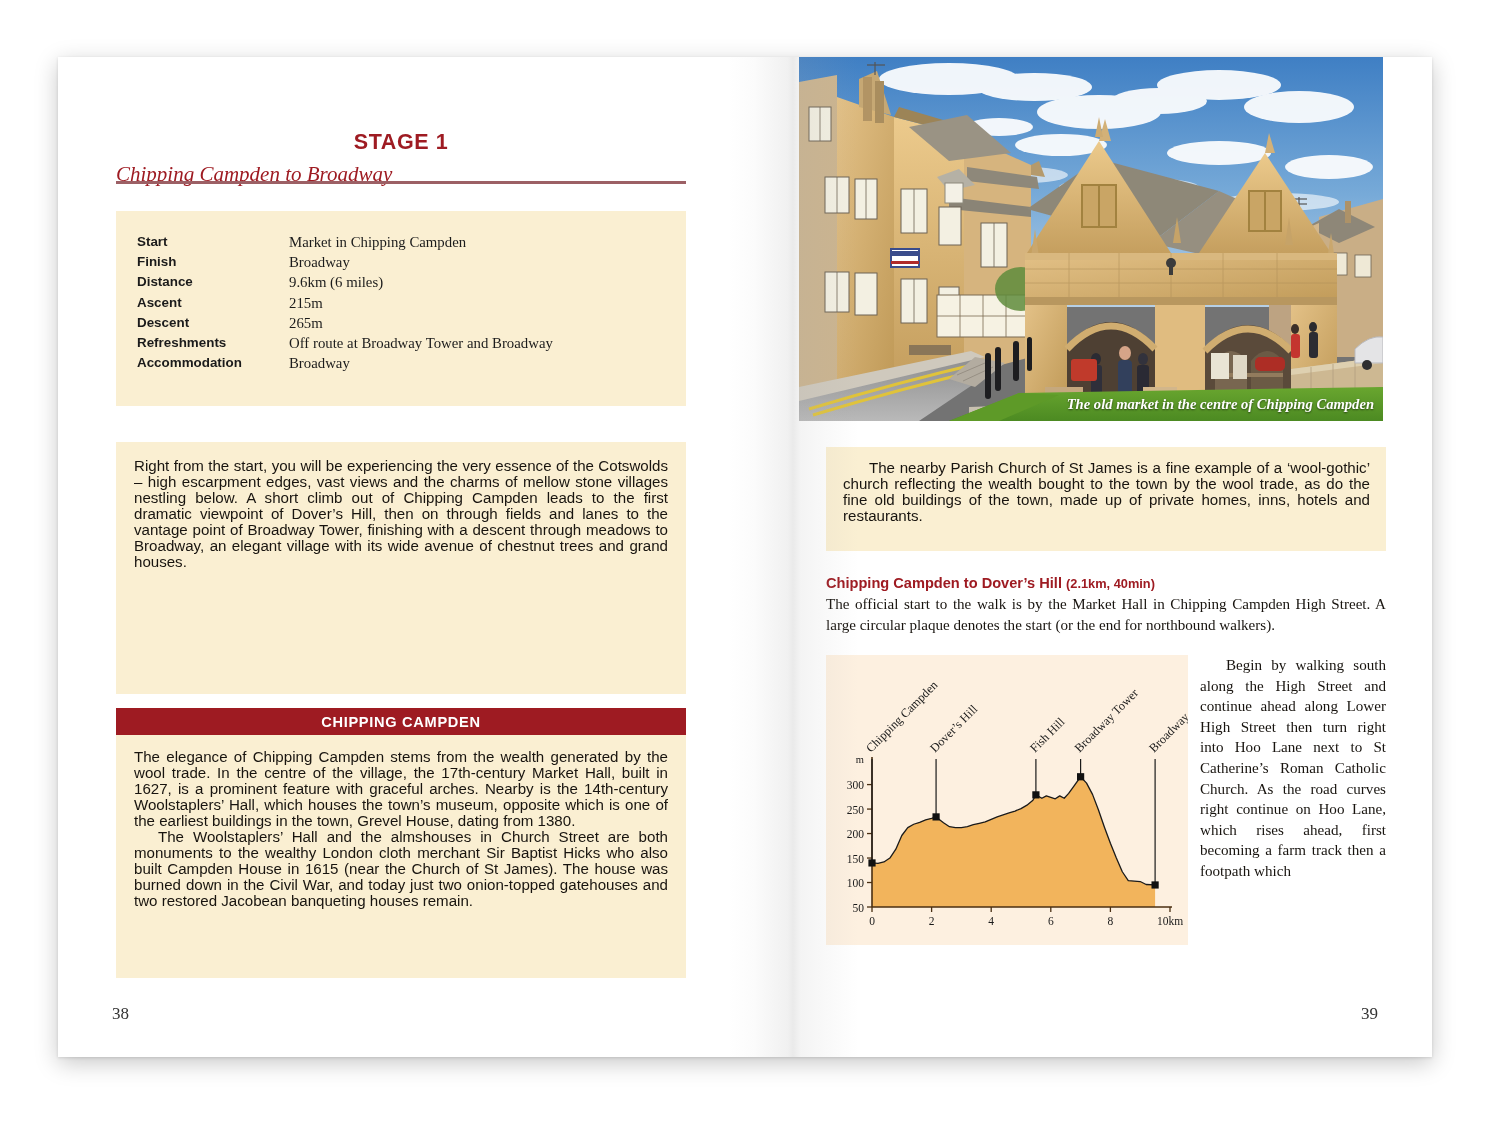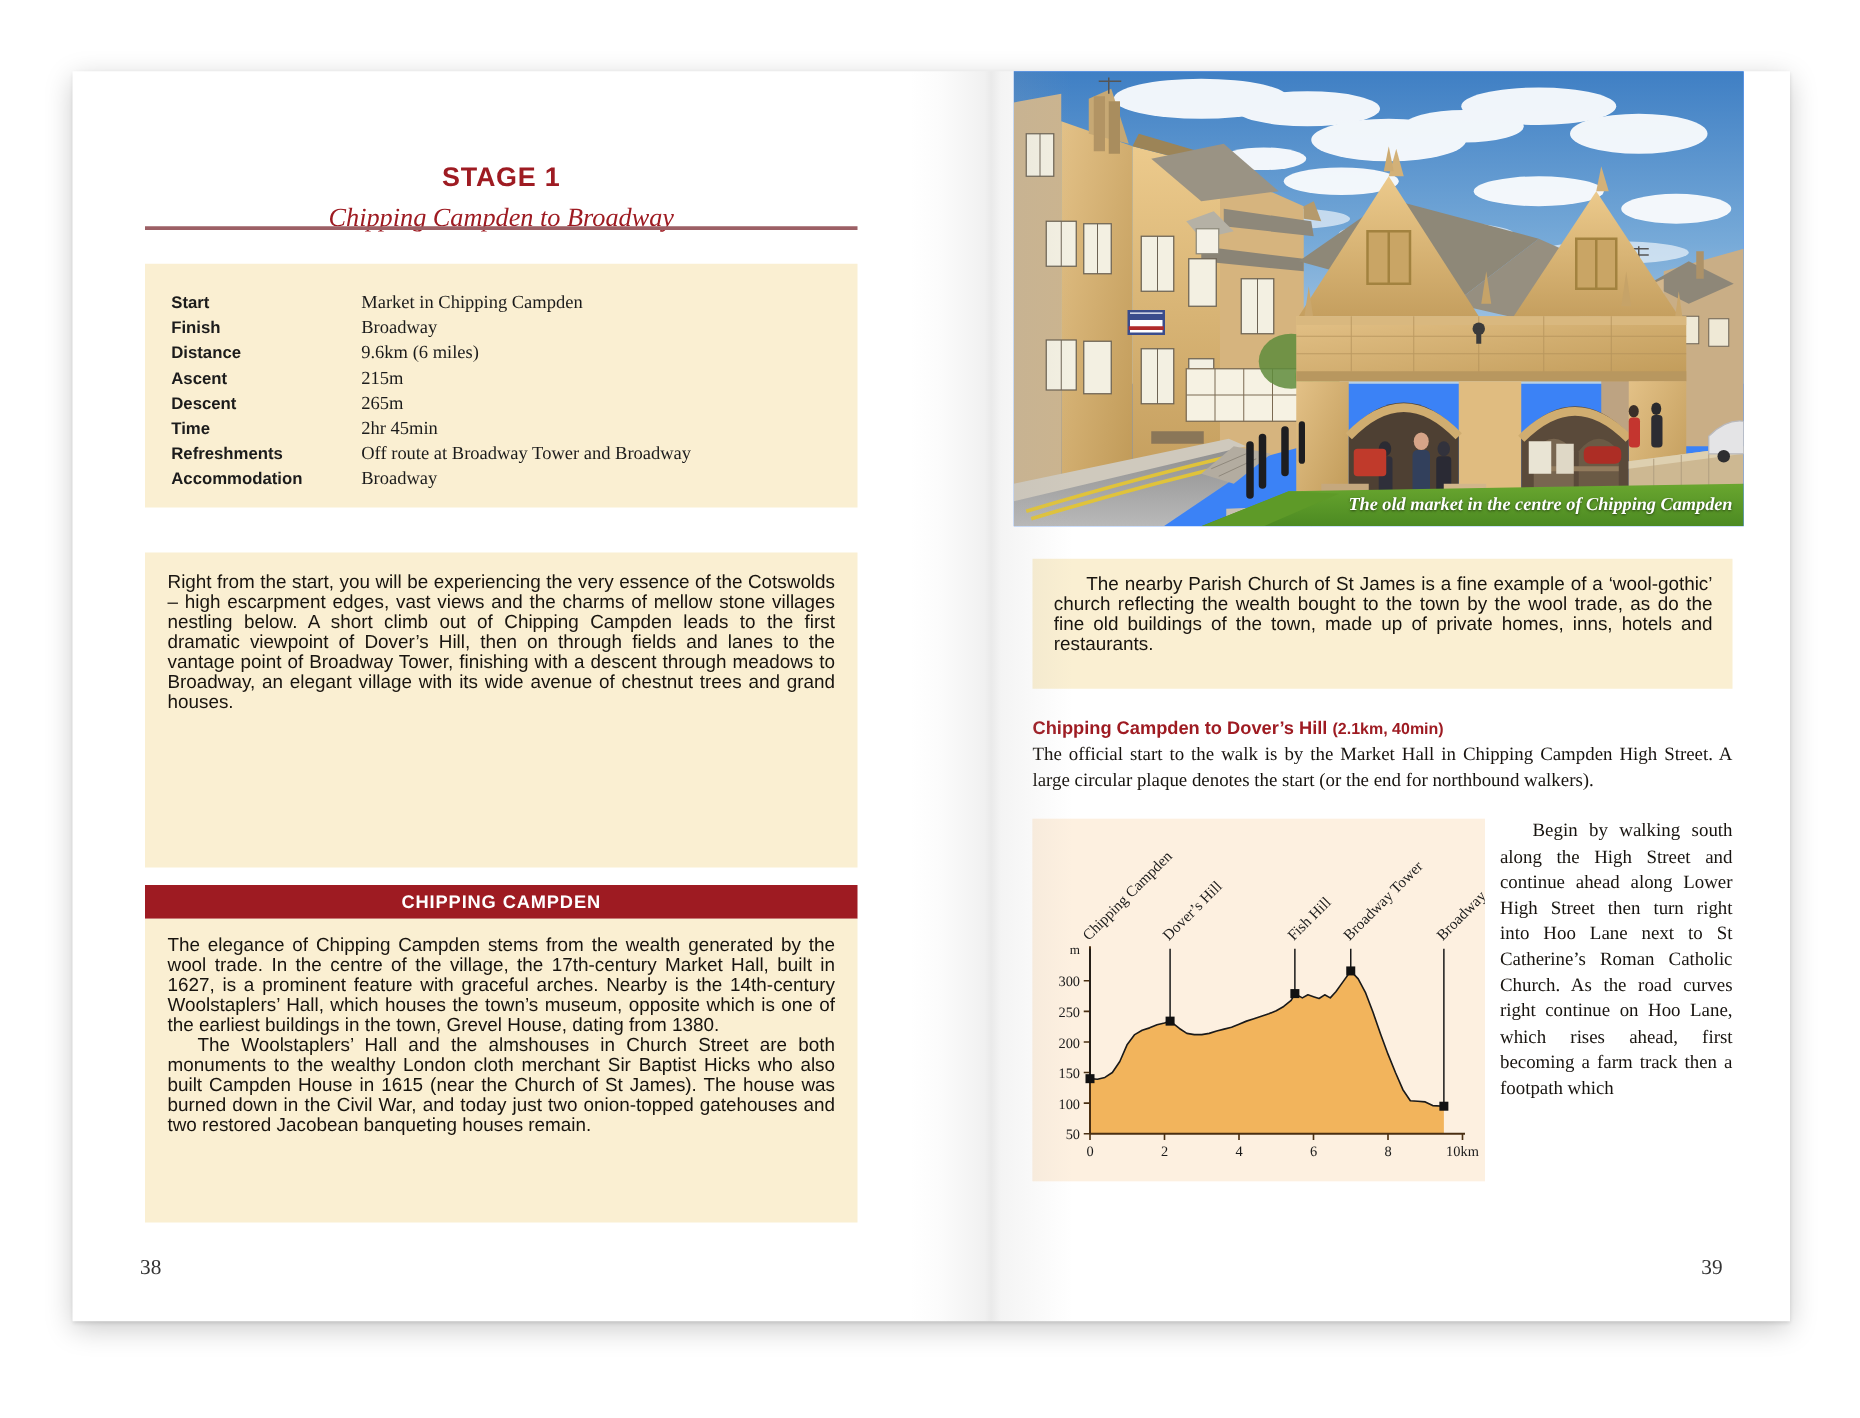--- a/index.html
+++ b/index.html
@@ -34,21 +34,21 @@
   
   .stage-title {
     position: absolute; left: 58px; top: 73px; width: 570px;
     text-align: center;
     font-family: "Liberation Sans", sans-serif;
     font-weight: bold; font-size: 21.5px; letter-spacing: 0.6px;
     color: #9E1B22;
   }
   .stage-sub {
     position: absolute; left: 58px; top: 105px; width: 570px;
-    text-align: center;
+    text-align: left;
     font-family: "Liberation Serif", serif;
     font-style: italic; font-size: 21px; color: #9E1B22;
   }
   .stage-rule {
     position: absolute; left: 58px; top: 124px; width: 570px; height: 3px;
     background: #9C6065;
   }
   .cream { background: #FAEFD2; }
   #info-box {
     position: absolute; left: 58px; top: 154px; width: 570px; height: 195px;
@@ -88,22 +88,22 @@
 
   .folio {
     position: absolute; font-family: "Liberation Serif", serif;
     font-size: 17px; color: #333;
   }
   #folio-left  { left: 54px; top: 947px; }
   #folio-right { right: 54px; top: 947px; }
 
   
   #photo {
-    position: absolute; left: 63px; top: 0px; width: 584px; height: 364px;
-    overflow: hidden; background: #3b82f6;
+    position: absolute; left: 51px; top: 0px; width: 584px; height: 364px;
+    overflow: hidden; background: #737373;
   }
   #photo .caption {
     position: absolute; right: 9px; bottom: 8px; z-index: 30;
     font-family: "Liberation Serif", serif;
     font-style: italic; font-weight: bold; font-size: 14.6px;
     color: #ffffff; text-shadow: 0 1px 2px rgba(0,0,0,0.55);
   }
   #church-box {
     position: absolute; left: 78px; top: 390px; width: 560px; height: 104px;
   }
@@ -162,24 +162,20 @@
           <span class="k">Distance</span>
           <span class="v">9.6km (6 miles)</span>
         </div>
         <div class="row">
           <span class="k">Ascent</span>
           <span class="v">215m</span>
         </div>
         <div class="row">
           <span class="k">Descent</span>
           <span class="v">265m</span>
-        </div>
-        <div class="row">
-          <span class="k">Time</span>
-          <span class="v">2hr 45min</span>
         </div>
         <div class="row">
           <span class="k">Refreshments</span>
           <span class="v">Off route at Broadway Tower and Broadway</span>
         </div>
         <div class="row">
           <span class="k">Accommodation</span>
           <span class="v">Broadway</span>
         </div>
       </div>

